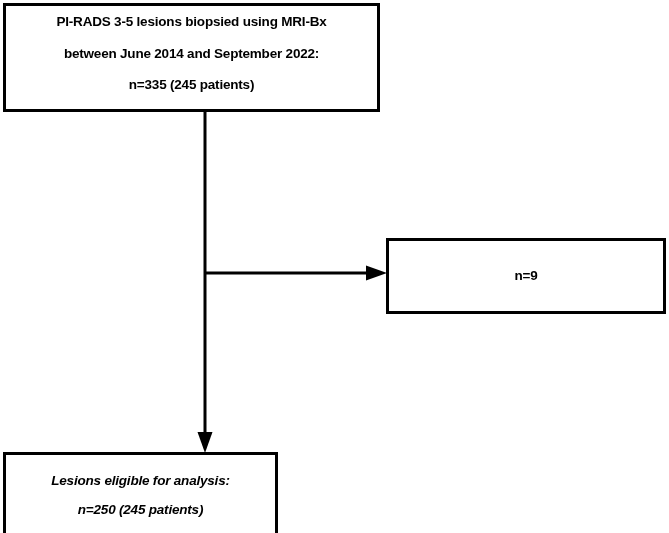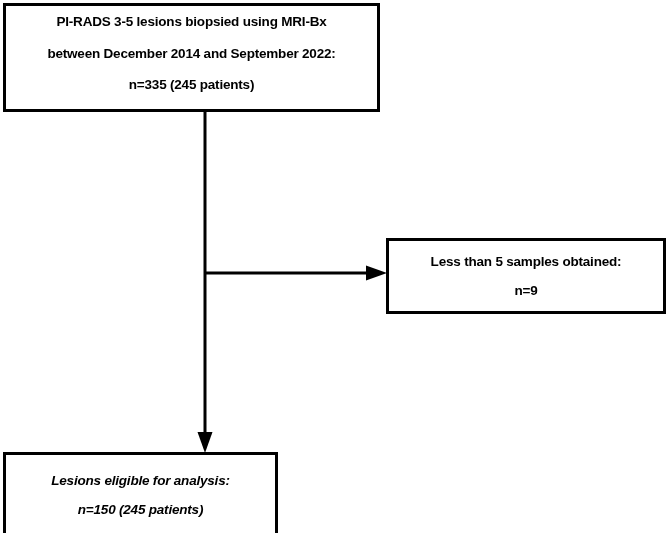--- a/index.html
+++ b/index.html
@@ -84,27 +84,26 @@
       <polygon points="205,453 197.5,432 212.5,432" fill="#000000"></polygon>
     </g>
     <g>
       <line x1="205" y1="273" x2="376" y2="273" stroke="#000000" stroke-width="3"></line>
       <polygon points="387,273 366,265.5 366,280.5" fill="#000000"></polygon>
     </g>
   </svg>
 
   <div class="node-box" id="node-source">
     <span class="node-line">PI-RADS 3-5 lesions biopsied using MRI-Bx</span>
-    <span class="node-line">between December 2014 and September 2022:</span>
+    <span class="node-line">between June 2014 and September 2022:</span>
     <span class="node-line">n=335 (245 patients)</span>
   </div>
 
   <div class="node-box" id="node-excluded">
-    <span class="node-line">Less than 5 samples obtained:</span>
     <span class="node-line">n=9</span>
   </div>
 
   <div class="node-box" id="node-eligible">
     <span class="node-line">Lesions eligible for analysis:</span>
-    <span class="node-line">n=150 (245 patients)</span>
+    <span class="node-line">n=250 (245 patients)</span>
   </div>
 
 </div>
 
 </body></html>

